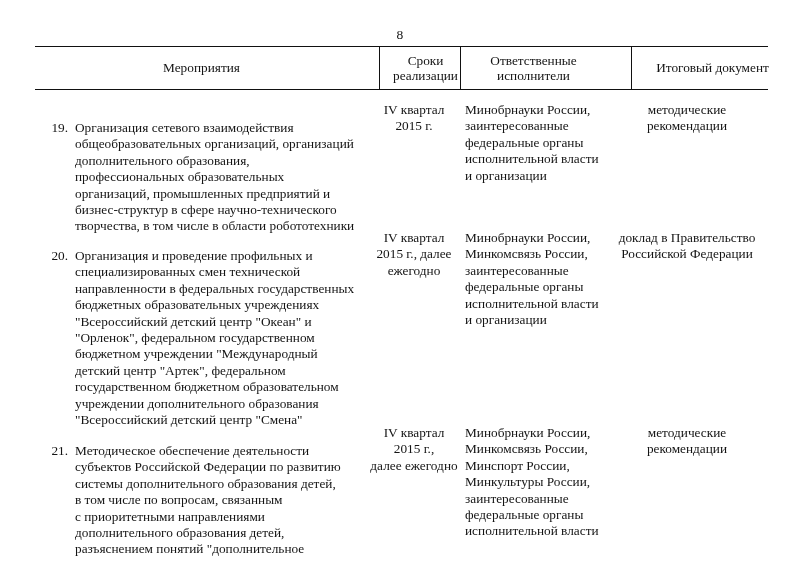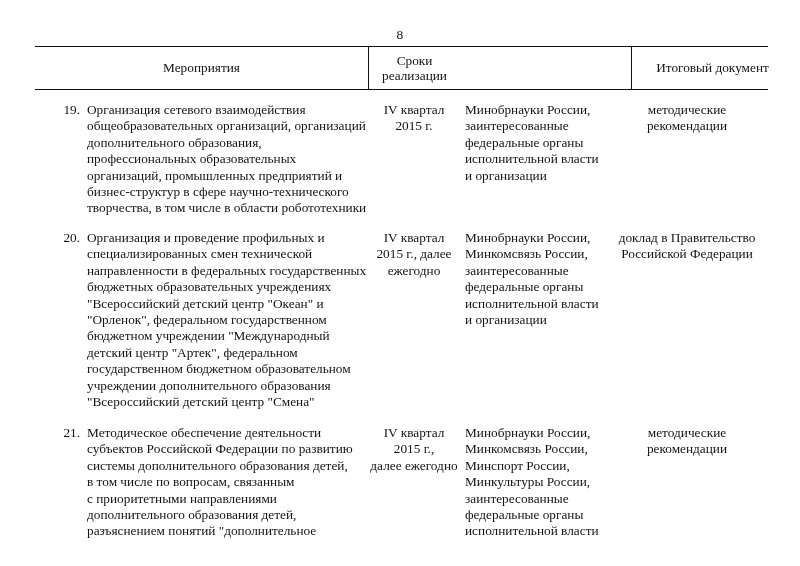--- a/index.html
+++ b/index.html
@@ -59,41 +59,41 @@
     align-items: center;
     justify-content: center;
     text-align: center;
     font-size: 13.3px;
     line-height: 15.5px;
     box-sizing: border-box;
   }
   .hcell-inner { display: block; }
 
   .hcell.c0 { left: 0px;   width: 333px; }
-  .hcell.c1 { left: 333px; width: 92px;  border-left: 1.4px solid #111; }
+  .hcell.c1 { left: 344px; width: 92px;  border-left: 1.4px solid #111; }
   .hcell.c2 { left: 425px; width: 146px; border-left: 1.4px solid #111; }
   .hcell.c3 { left: 571px; width: 162px; border-left: 1.4px solid #111; margin-left: 25px; }
 
   
   .table-body {
     position: relative;
     padding-top: 10px;
   }
   .row {
     position: relative;
     width: 733px;
   }
   .row .cell {
     position: absolute;
     top: 0;
     font-size: 13.3px;
     line-height: 16.4px;
     box-sizing: border-box;
   }
-  .cell.c0 { left: 12px;   width: 333px; }
+  .cell.c0 { left: 0px;   width: 333px; margin-top: 18px; }
   .cell.c1 { left: 333px; width: 92px;  text-align: center; }
   .cell.c2 { left: 430px; width: 141px; text-align: left; }
   .cell.c3 { left: 571px; width: 162px; text-align: center; }
 
   .cell.c0 .num {
     position: absolute;
     left: 5px;
     top: 0;
     width: 28px;
     text-align: right;
@@ -114,20 +114,24 @@
 
   <div class="doc-table">
 
     <div class="table-header">
       <div class="hcell c0">
         <span class="hcell-inner lines">Мероприятия</span>
       </div>
       <div class="hcell c1">
         <span class="hcell-inner lines">Сроки
 реализации</span>
+      </div>
+      <div class="hcell c2">
+        <span class="hcell-inner lines">Ответственные
+исполнители</span>
       </div>
       <div class="hcell c3">
         <span class="hcell-inner lines">Итоговый документ</span>
       </div>
     </div>
 
     <div class="table-body">
 
       <div class="row" style="height:128px; margin-top:2px;">
         <div class="cell c0">

